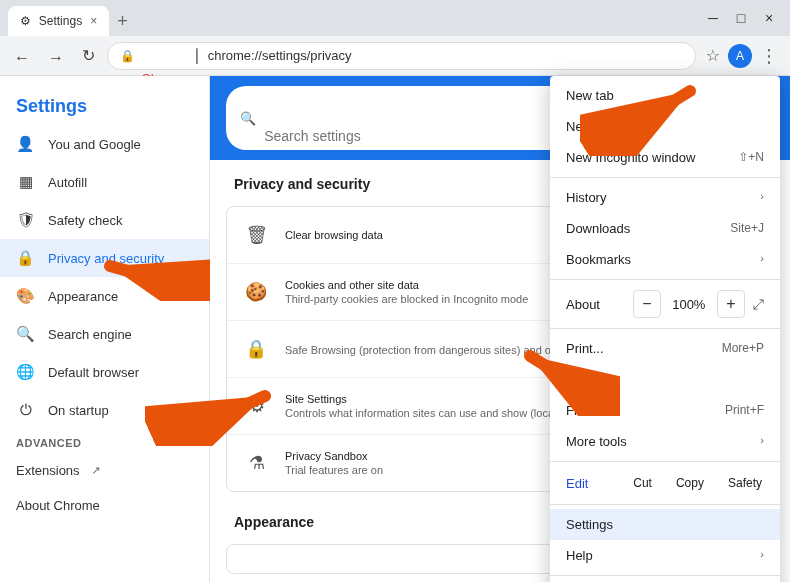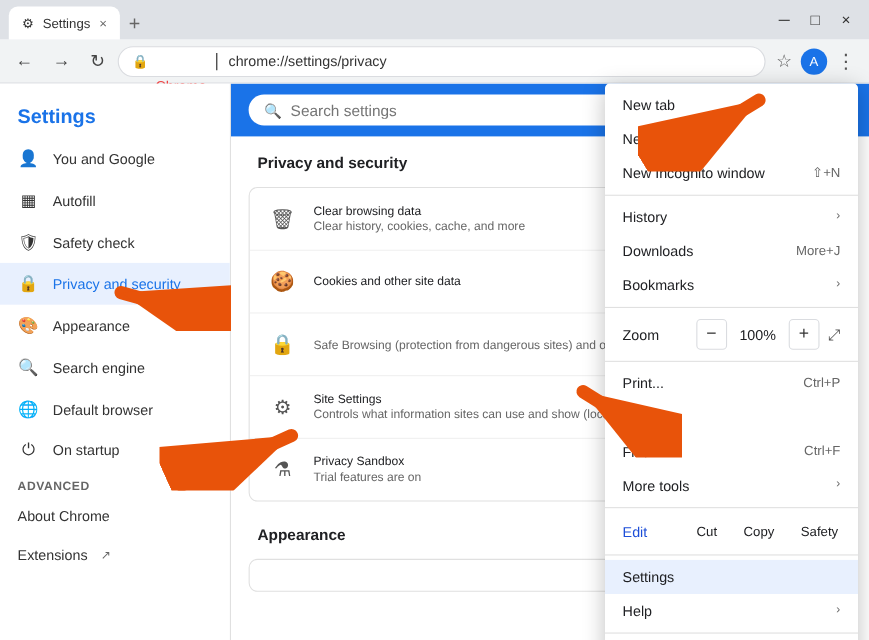--- a/index.html
+++ b/index.html
@@ -124,20 +124,21 @@
       align-items: center;
       padding: 6px 14px;
       gap: 8px;
     }
     .search-input-wrap input {
       border: none;
       outline: none;
       font-size: 14px;
       flex: 1;
       color: #333;
+      margin-top: 36px;
     }
     .section-title { font-size: 14px; font-weight: 600; color: #202124; padding: 16px 24px 8px; }
     .settings-card {
       margin: 6px 16px;
       border: 1px solid #e0e0e0;
       border-radius: 8px;
       overflow: hidden;
     }
     .settings-row {
       display: flex;
@@ -285,51 +286,51 @@
       <span>Default browser</span>
     </div>
     <div class="sidebar-item">
       <span class="icon">⏻</span>
       <span>On startup</span>
     </div>
 
     <div class="sidebar-section">Advanced</div>
 
     <div class="sidebar-external">
-      <span>About Chrome</span>
-    </div>
-    <div class="sidebar-external">
       <span>Extensions</span>
       <span class="ext-icon">↗</span>
+    </div>
+    <div class="sidebar-external">
+      <span>About Chrome</span>
     </div>
   </div>
 
   <div class="content">
     <div class="search-bar">
       <div class="search-input-wrap">
         <span>🔍</span>
         <input type="text" placeholder="Search settings" style="">
       </div>
     </div>
 
     <div class="section-title">Privacy and security</div>
 
     <div class="settings-card">
       <div class="settings-row">
         <div class="row-icon">🗑</div>
         <div class="row-text-wrap">
           <div class="row-title">Clear browsing data</div>
-          <div class="row-desc">Clear history, cookies, cache, and more</div>
         </div>
         <span class="row-chevron">›</span>
       </div>
       <div class="settings-row">
         <div class="row-icon">🍪</div>
         <div class="row-text-wrap">
           <div class="row-title">Cookies and other site data</div>
+          <div class="row-desc">Third-party cookies are blocked in Incognito mode</div>
         </div>
         <span class="row-chevron">›</span>
       </div>
       <div class="settings-row">
         <div class="row-icon">🔒</div>
         <div class="row-text-wrap">
           <div class="row-desc">Safe Browsing (protection from dangerous sites) and other secu...</div>
         </div>
         <span class="row-chevron">›</span>
       </div>
@@ -375,49 +376,49 @@
       </div>
 
       <hr class="menu-divider">
 
       <div class="menu-item">
         <span>History</span>
         <span class="chevron">›</span>
       </div>
       <div class="menu-item">
         <span>Downloads</span>
-        <span class="shortcut">More+J</span>
+        <span class="shortcut">Site+J</span>
       </div>
       <div class="menu-item">
         <span>Bookmarks</span>
         <span class="chevron">›</span>
       </div>
 
       <hr class="menu-divider">
 
       <div class="zoom-row">
-        <span class="zoom-label">Zoom</span>
+        <span class="zoom-label">About</span>
         <button class="zoom-btn">−</button>
         <span class="zoom-value">100%</span>
         <button class="zoom-btn">+</button>
         <button class="zoom-expand">⤢</button>
       </div>
 
       <hr class="menu-divider">
 
       <div class="menu-item">
         <span>Print...</span>
-        <span class="shortcut">Ctrl+P</span>
+        <span class="shortcut">More+P</span>
       </div>
       <div class="menu-item">
         <span>Cast...</span>
       </div>
       <div class="menu-item">
         <span>Find...</span>
-        <span class="shortcut">Ctrl+F</span>
+        <span class="shortcut">Print+F</span>
       </div>
       <div class="menu-item">
         <span>More tools</span>
         <span class="chevron">›</span>
       </div>
 
       <hr class="menu-divider">
 
       <div class="edit-row">
         <span class="edit-label">Edit</span>

